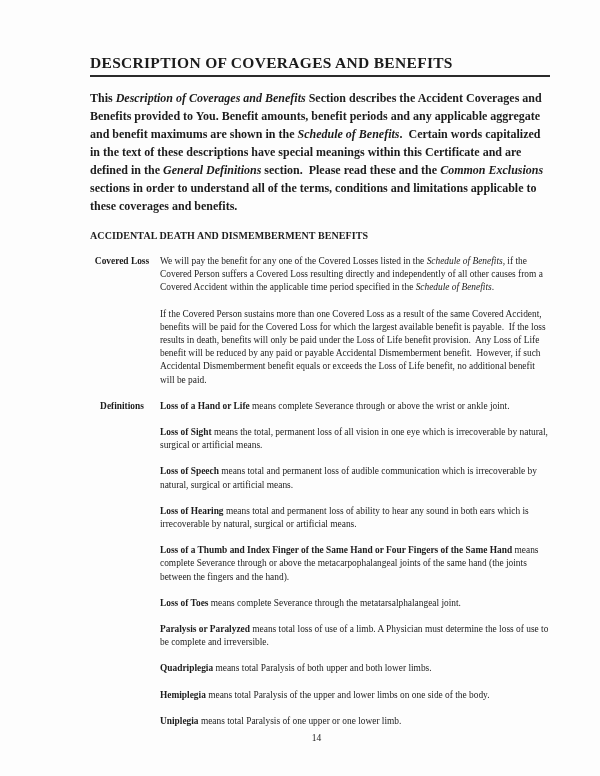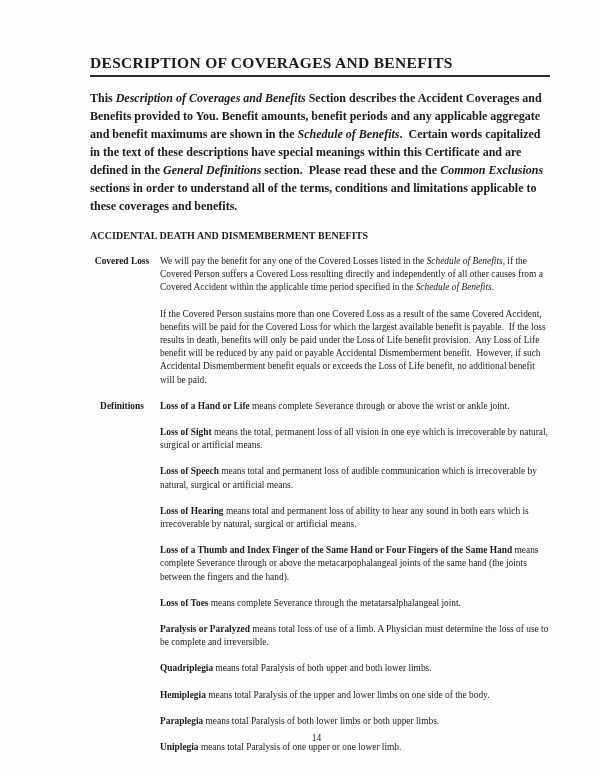--- a/index.html
+++ b/index.html
@@ -86,21 +86,20 @@
           <div class="term-body">
             <p class="para"><span class="b">Loss of a Hand or Life</span><span> means complete Severance through or above the wrist or ankle joint.</span></p>
             <p class="para"><span class="b">Loss of Sight</span><span> means the total, permanent loss of all vision in one eye which is irrecoverable by natural, surgical or artificial means.</span></p>
             <p class="para"><span class="b">Loss of Speech</span><span> means total and permanent loss of audible communication which is irrecoverable by natural, surgical or artificial means.</span></p>
             <p class="para"><span class="b">Loss of Hearing</span><span> means total and permanent loss of ability to hear any sound in both ears which is irrecoverable by natural, surgical or artificial means.</span></p>
             <p class="para"><span class="b">Loss of a Thumb and Index Finger of the Same Hand or Four Fingers of the Same Hand</span><span> means complete Severance through or above the metacarpophalangeal joints of the same hand (the joints between the fingers and the hand).</span></p>
             <p class="para"><span class="b">Loss of Toes</span><span> means complete Severance through the metatarsalphalangeal joint.</span></p>
             <p class="para"><span class="b">Paralysis or Paralyzed</span><span> means total loss of use of a limb. A Physician must determine the loss of use to be complete and irreversible.</span></p>
             <p class="para"><span class="b">Quadriplegia</span><span> means total Paralysis of both upper and both lower limbs.</span></p>
             <p class="para"><span class="b">Hemiplegia</span><span> means total Paralysis of the upper and lower limbs on one side of the body.</span></p>
-            <p class="para"><span class="b">Paraplegia</span><span> means total Paralysis of both lower limbs or both upper limbs.</span></p>
             <p class="para"><span class="b">Uniplegia</span><span> means total Paralysis of one upper or one lower limb.</span></p>
           </div>
         </div>
       </div>
   </div>
   <div class="footer">
     <span class="page-num">14</span>
   </div>
 </div>
 

